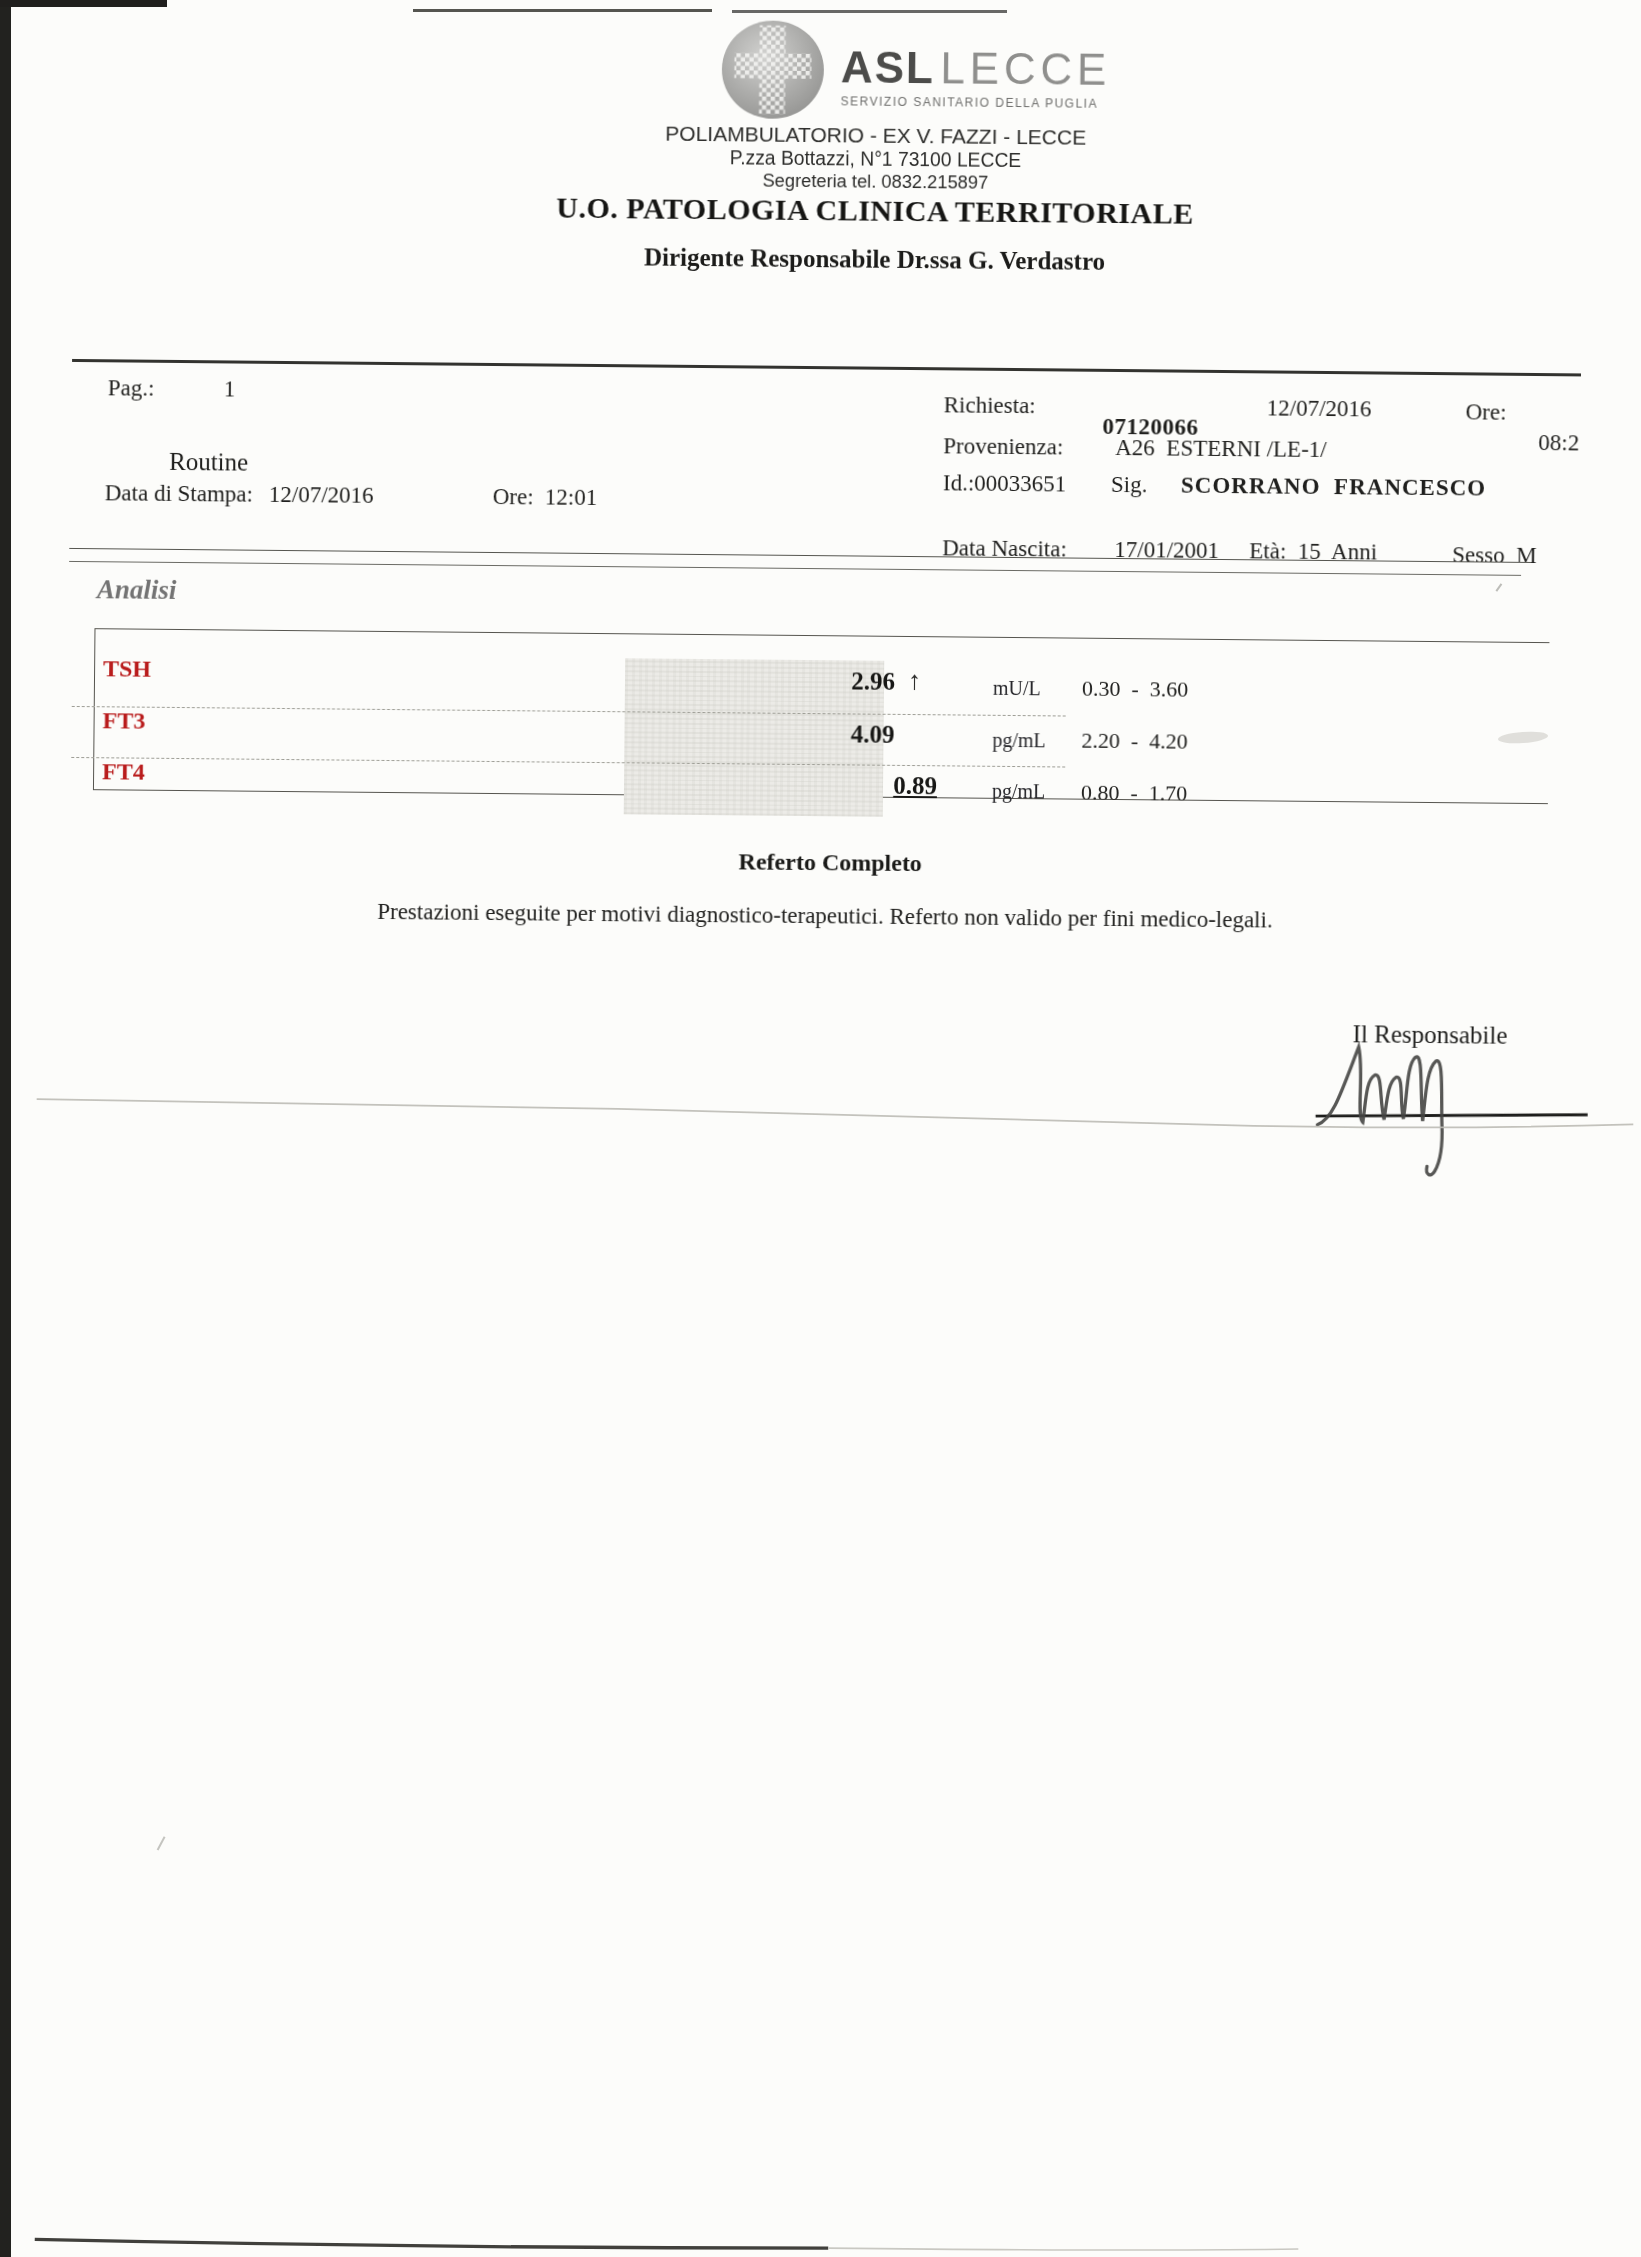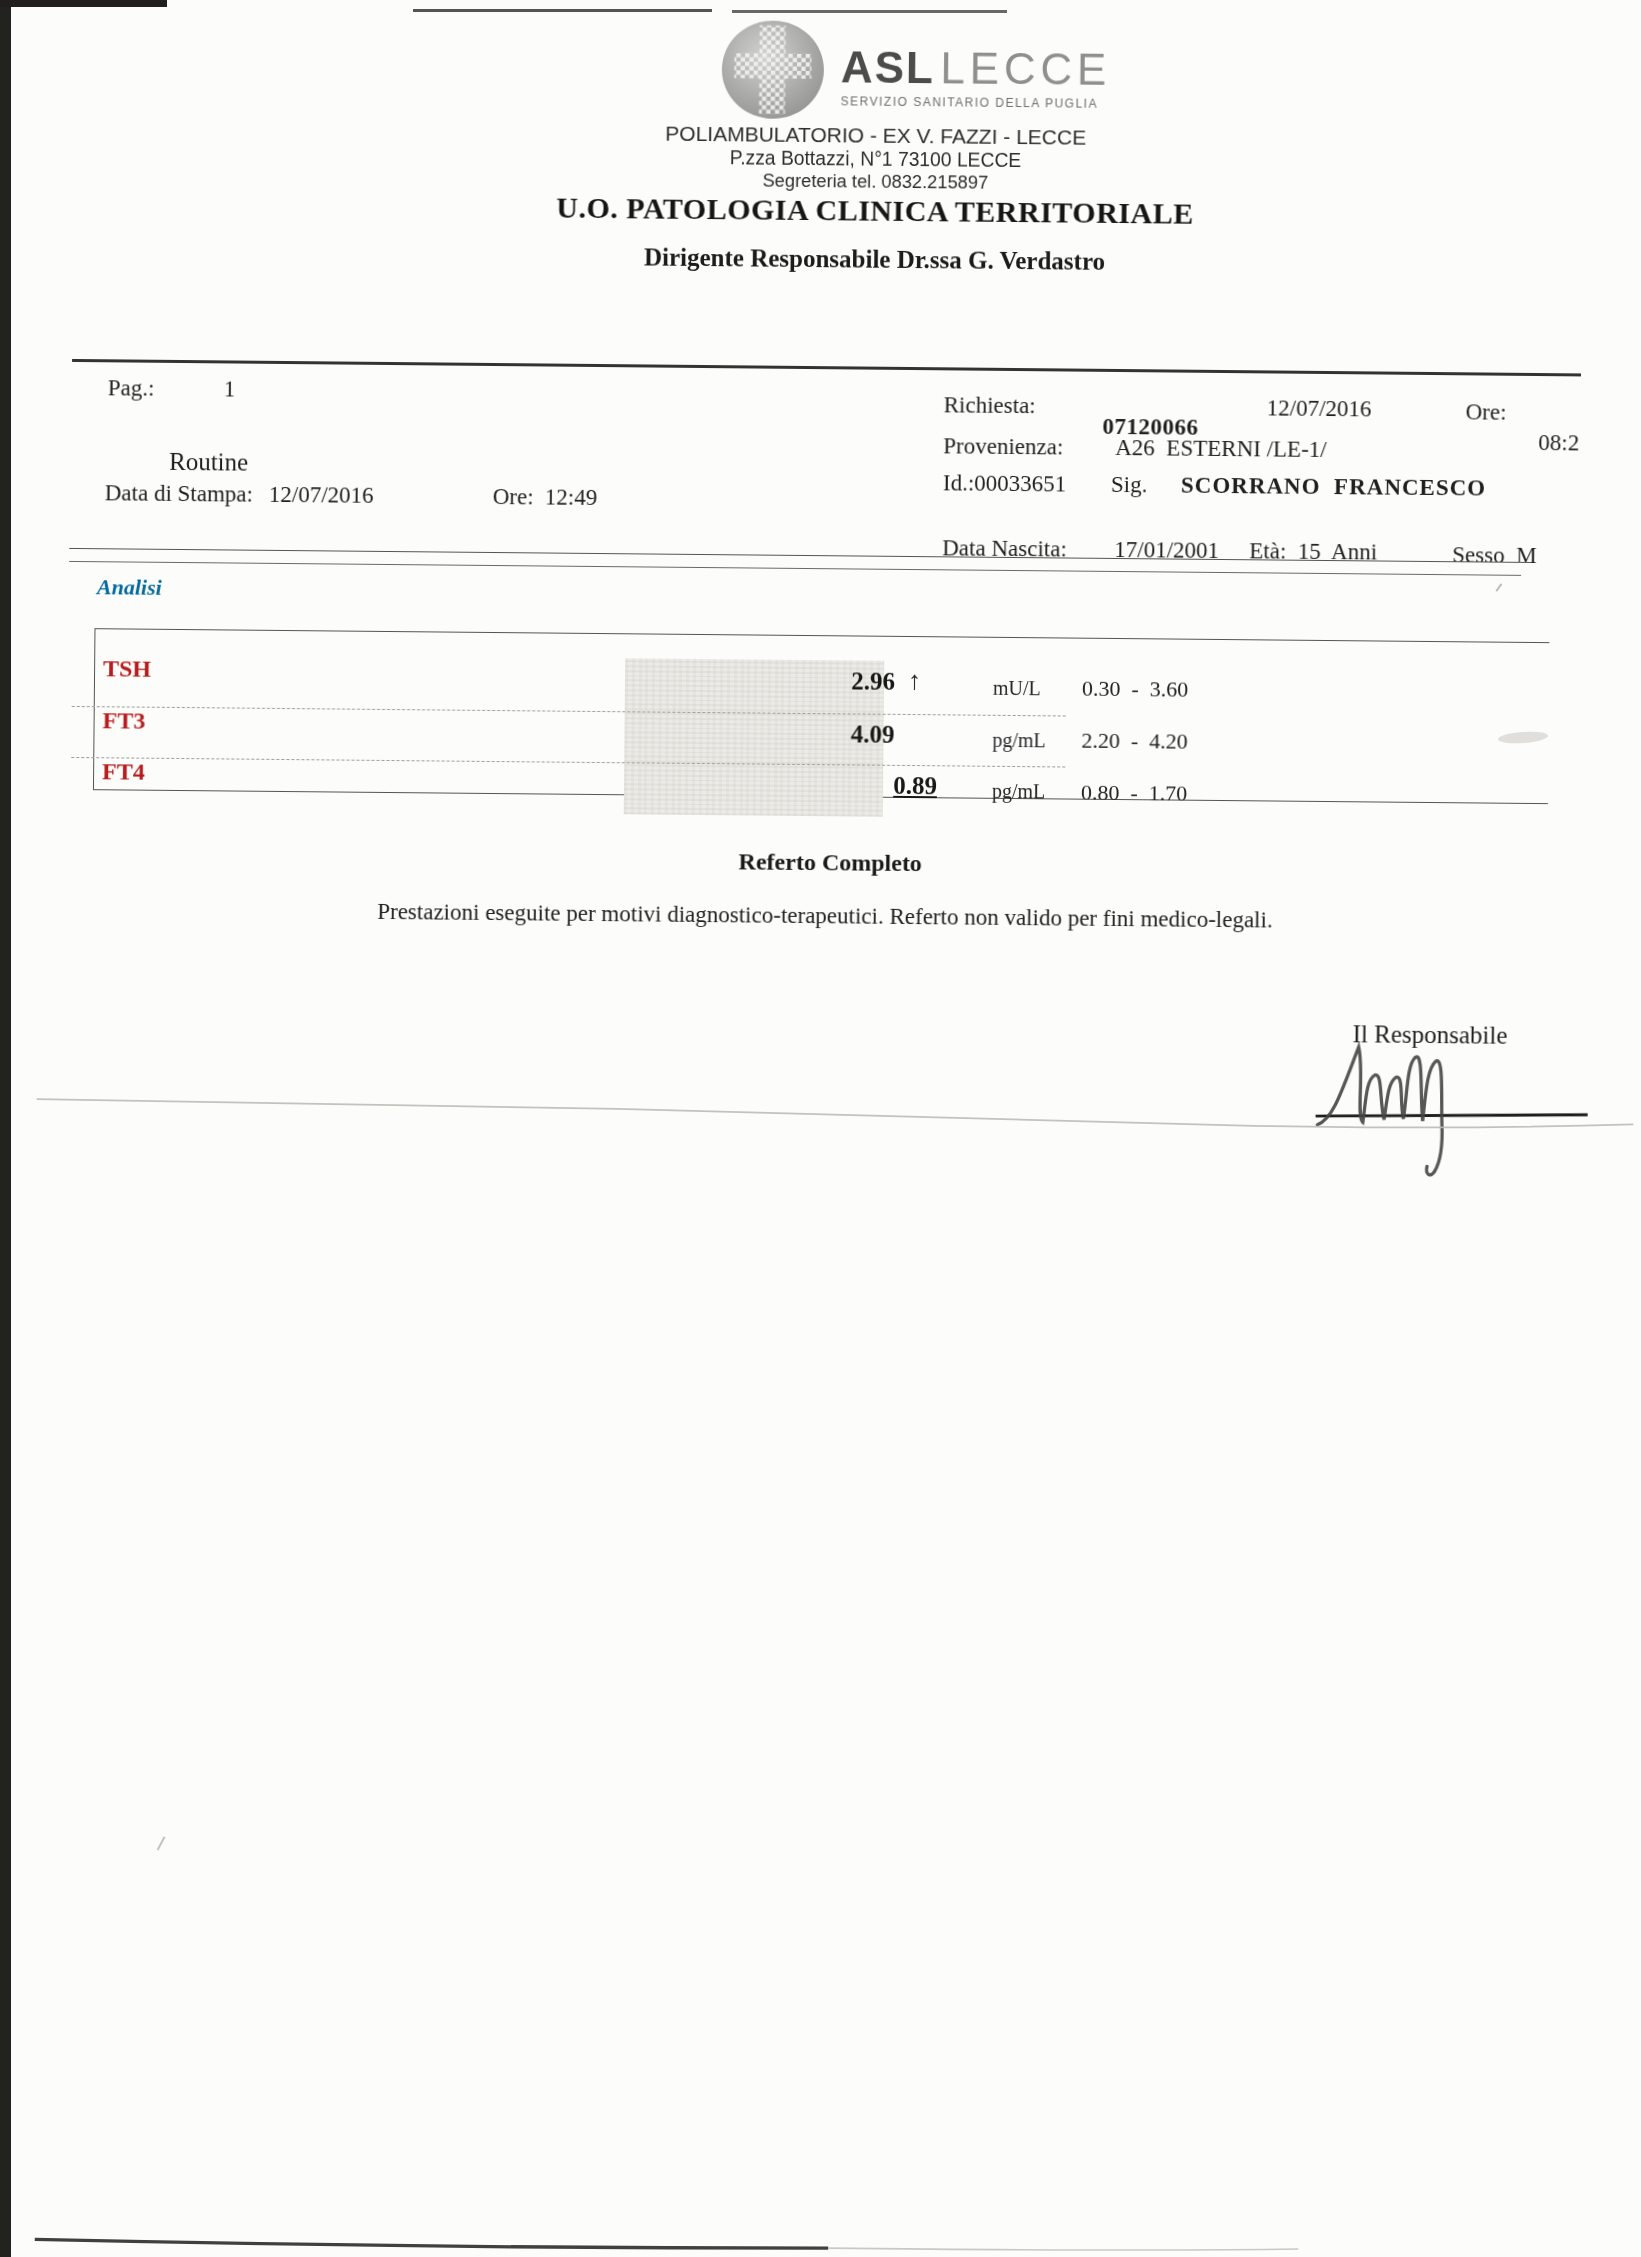--- a/index.html
+++ b/index.html
@@ -33,21 +33,21 @@
   .doc-subtitle{font-size:25px;font-weight:bold;color:#1b1b19;}
 
   
   .rule-top{left:72px;top:359px;width:1509px;height:2.5px;background:#33332f;}
   .rule-thin1{left:71px;top:548px;width:1462px;height:1.4px;background:#55554f;}
   .rule-thin2{left:71px;top:561px;width:1452px;height:1.4px;background:#6a6a64;}
 
   .meta{font-size:23px;}
   .meta-b{font-size:23px;font-weight:bold;letter-spacing:0.5px;}
 
-  .analisi-title{font-size:22px;font-weight:bold;font-style:italic;color:#0369a1;}
+  .analisi-title{font-size:27px;font-weight:bold;font-style:italic;color:#737373;}
 
   .result-box{
     left:97px;top:628px;width:1454px;height:160px;
     border-left:1.5px solid #55544e;
     border-top:1.5px solid #55544e;
     border-bottom:1.5px solid #55544e;
   }
   .row-name{font-size:24px;color:#b91c1c;font-weight:bold;}
   .row-val{font-size:25px;font-weight:bold;color:#171715;width:93px;text-align:right;}
   .row-flag{font-size:26px;font-weight:bold;color:#2a2a28;}
@@ -113,21 +113,21 @@
   <div class="abs doc-subtitle center-line" style="top:238px;">Dirigente Responsabile Dr.ssa G. Verdastro</div>
 
   <div class="abs rule-top"></div>
 
   <div class="abs meta" style="left:108px;top:375px;">Pag.:</div>
   <div class="abs meta" style="left:224px;top:375px;">1</div>
   <div class="abs meta" style="left:170px;top:447px;font-size:25px;">Routine</div>
   <div class="abs meta" style="left:106px;top:480px;">Data di Stampa:</div>
   <div class="abs meta" style="left:270px;top:480px;">12/07/2016</div>
   <div class="abs meta" style="left:494px;top:480px;">Ore:</div>
-  <div class="abs meta" style="left:546px;top:480px;">12:49</div>
+  <div class="abs meta" style="left:546px;top:480px;">12:01</div>
 
   <div class="abs meta" style="left:944px;top:384px;">Richiesta:</div>
   <div class="abs meta-b" style="left:1103px;top:384px;margin-top:20px;">07120066</div>
   <div class="abs meta" style="left:1267px;top:384px;">12/07/2016</div>
   <div class="abs meta" style="left:1466px;top:386px;">Ore:</div>
   <div class="abs meta" style="left:1539px;top:388px;margin-top:28px;">08:2</div>
 
   <div class="abs meta" style="left:944px;top:425px;">Provenienza:</div>
   <div class="abs meta pre" style="left:1116px;top:425px;">A26  ESTERNI /LE-1/</div>
 

